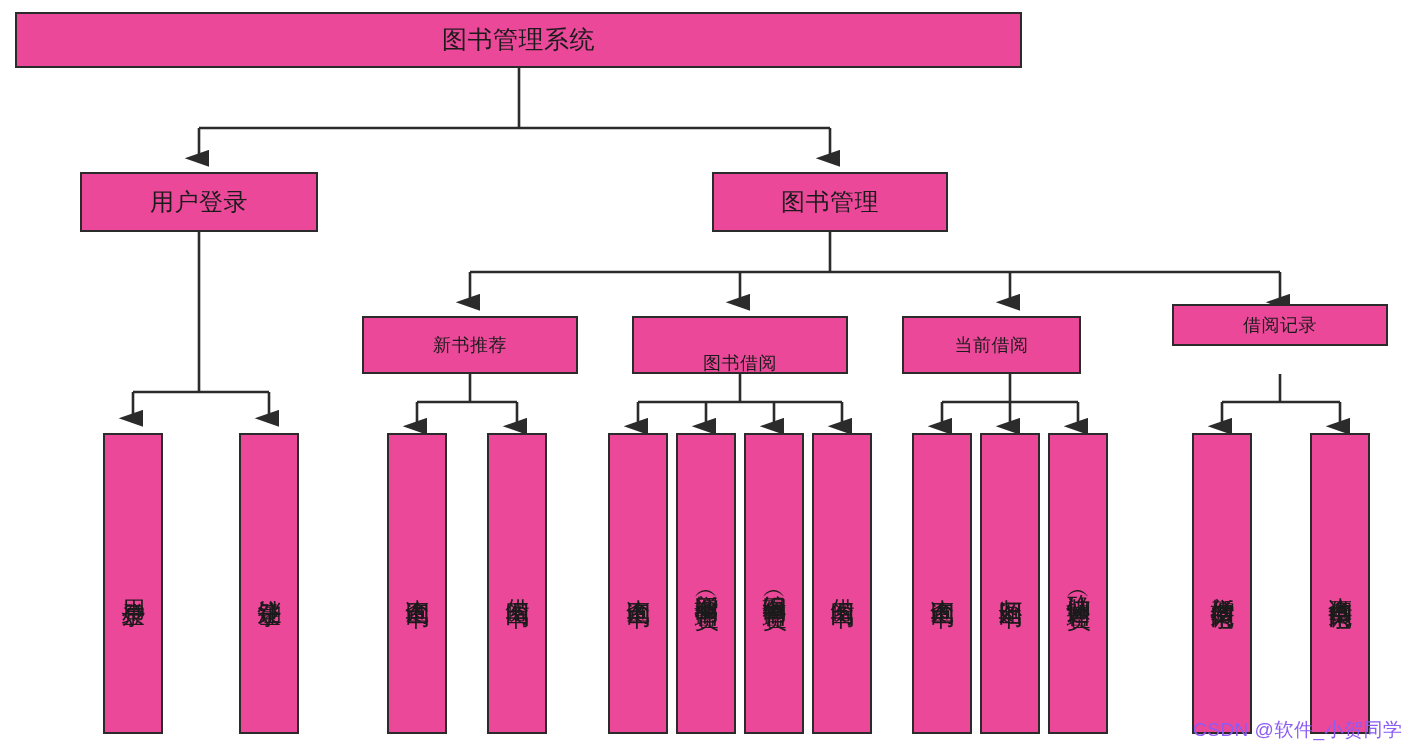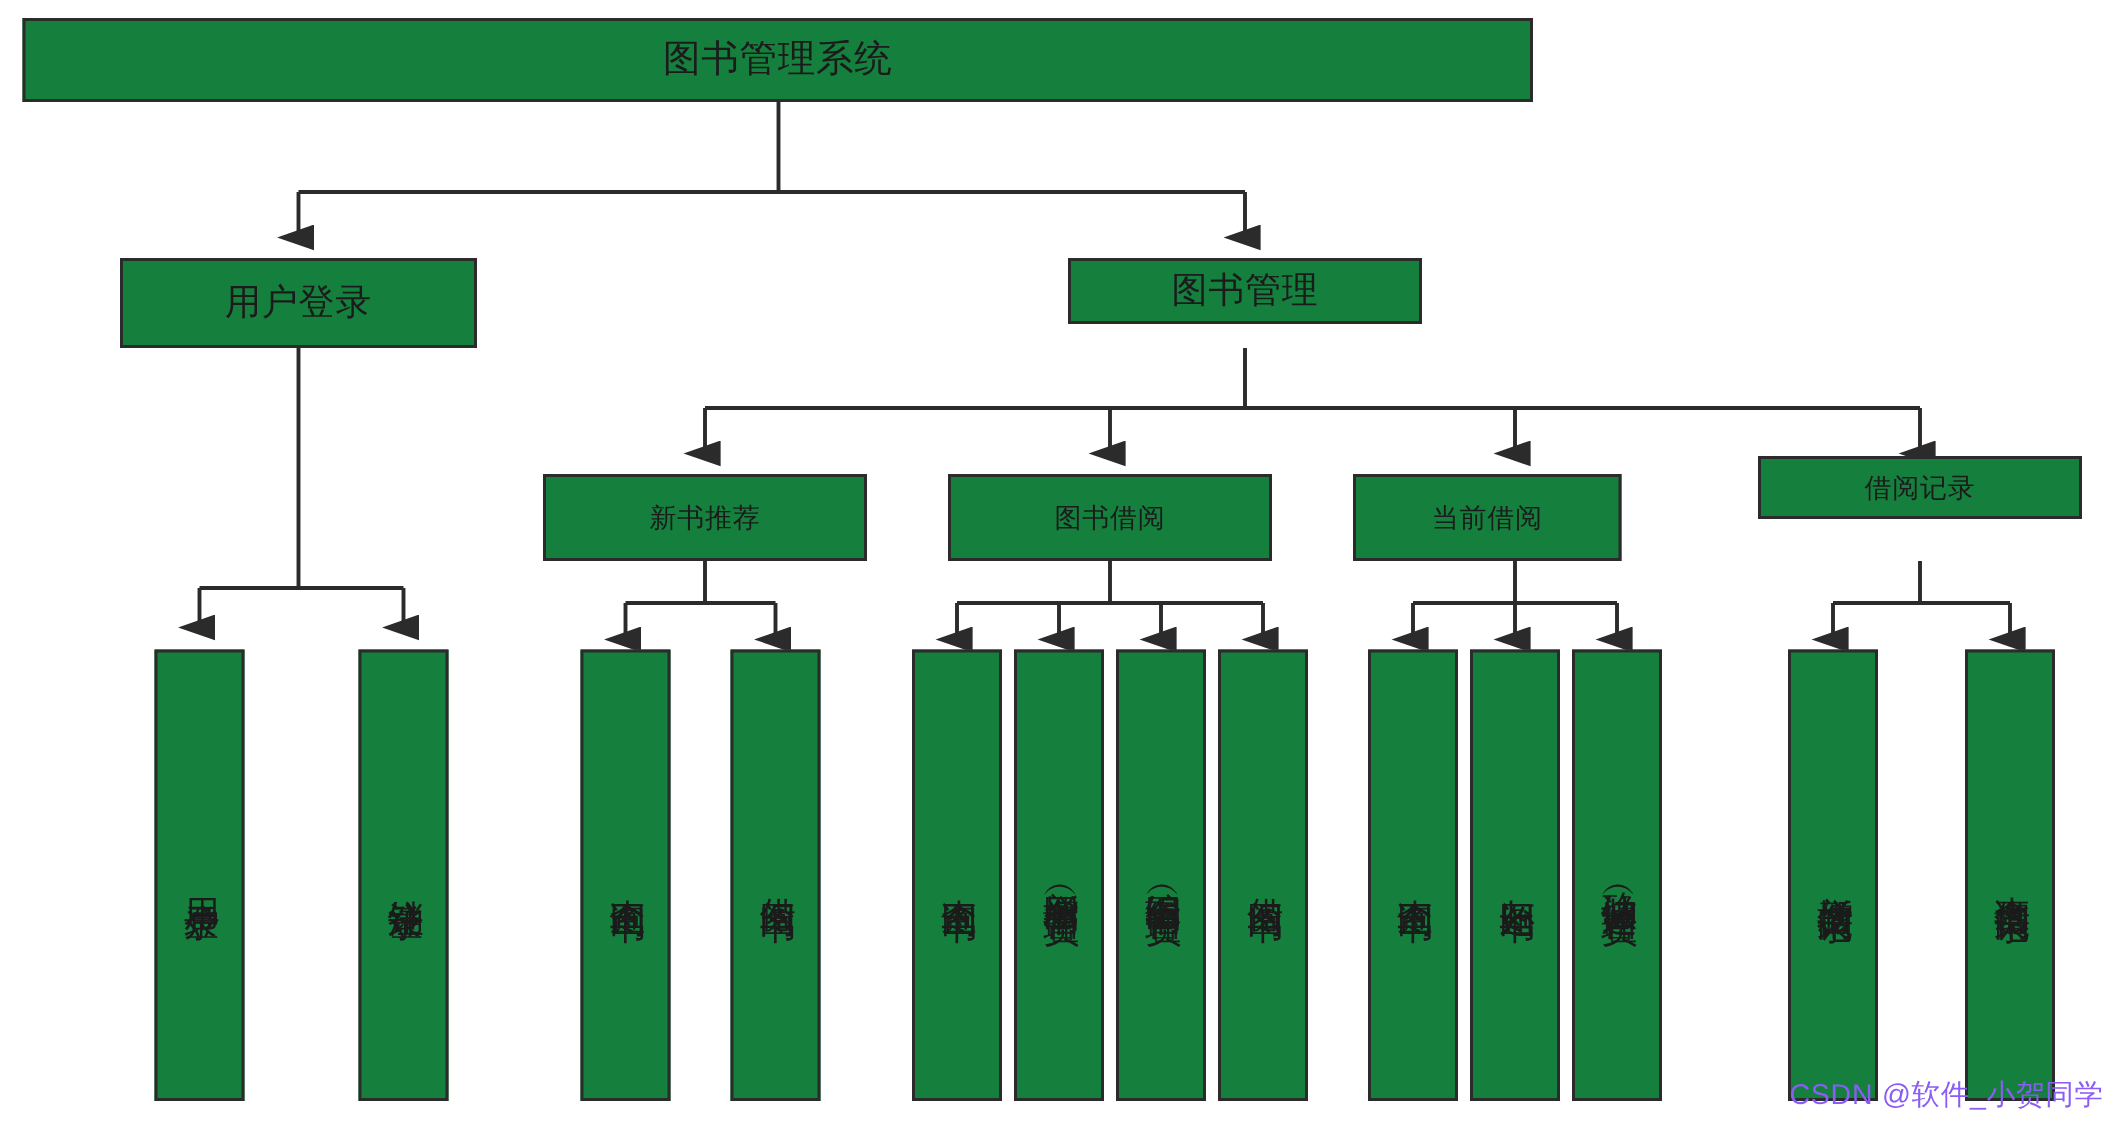--- a/index.html
+++ b/index.html
@@ -21,21 +21,21 @@
   #diagram-svg {
     position: absolute;
     left: 0;
     top: 0;
     width: 1405px;
     height: 747px;
   }
   .node-box {
     position: absolute;
     box-sizing: border-box;
-    background: #15803d;
+    background: #ec4899;
     border: 2px solid #2b2b2b;
     display: flex;
     align-items: center;
     justify-content: center;
     overflow: hidden;
   }
   .node-label {
     color: #1b1b1b;
     text-align: center;
     white-space: nowrap;
@@ -121,28 +121,28 @@
     </g>
   </svg>
 
   <div class="node-box node-root" style="left:15px; top:12px; width:1007px; height:56px;">
     <span class="node-label">图书管理系统</span>
   </div>
 
   <div class="node-box node-l1" style="left:80px; top:172px; width:238px; height:60px;">
     <span class="node-label">用户登录</span>
   </div>
-  <div class="node-box node-l1" style="left:712px; top:172px; width:236px; height:44px;">
+  <div class="node-box node-l1" style="left:712px; top:172px; width:236px; height:60px;">
     <span class="node-label">图书管理</span>
   </div>
 
   <div class="node-box node-l2" style="left:362px; top:316px; width:216px; height:58px;">
     <span class="node-label">新书推荐</span>
   </div>
-  <div class="node-box node-l2" style="left:632px; top:316px; width:216px; height:58px;">
+  <div class="node-box node-l2" style="left:632px; top:316px; width:216px; height:58px;align-items:flex-end;">
     <span class="node-label">图书借阅</span>
   </div>
   <div class="node-box node-l2" style="left:902px; top:316px; width:179px; height:58px;">
     <span class="node-label">当前借阅</span>
   </div>
   <div class="node-box node-l2" style="left:1172px; top:304px; width:216px; height:42px;">
     <span class="node-label">借阅记录</span>
   </div>
 
   <div class="node-box node-leaf" style="left:103px; top:433px; width:60px; height:301px;">

